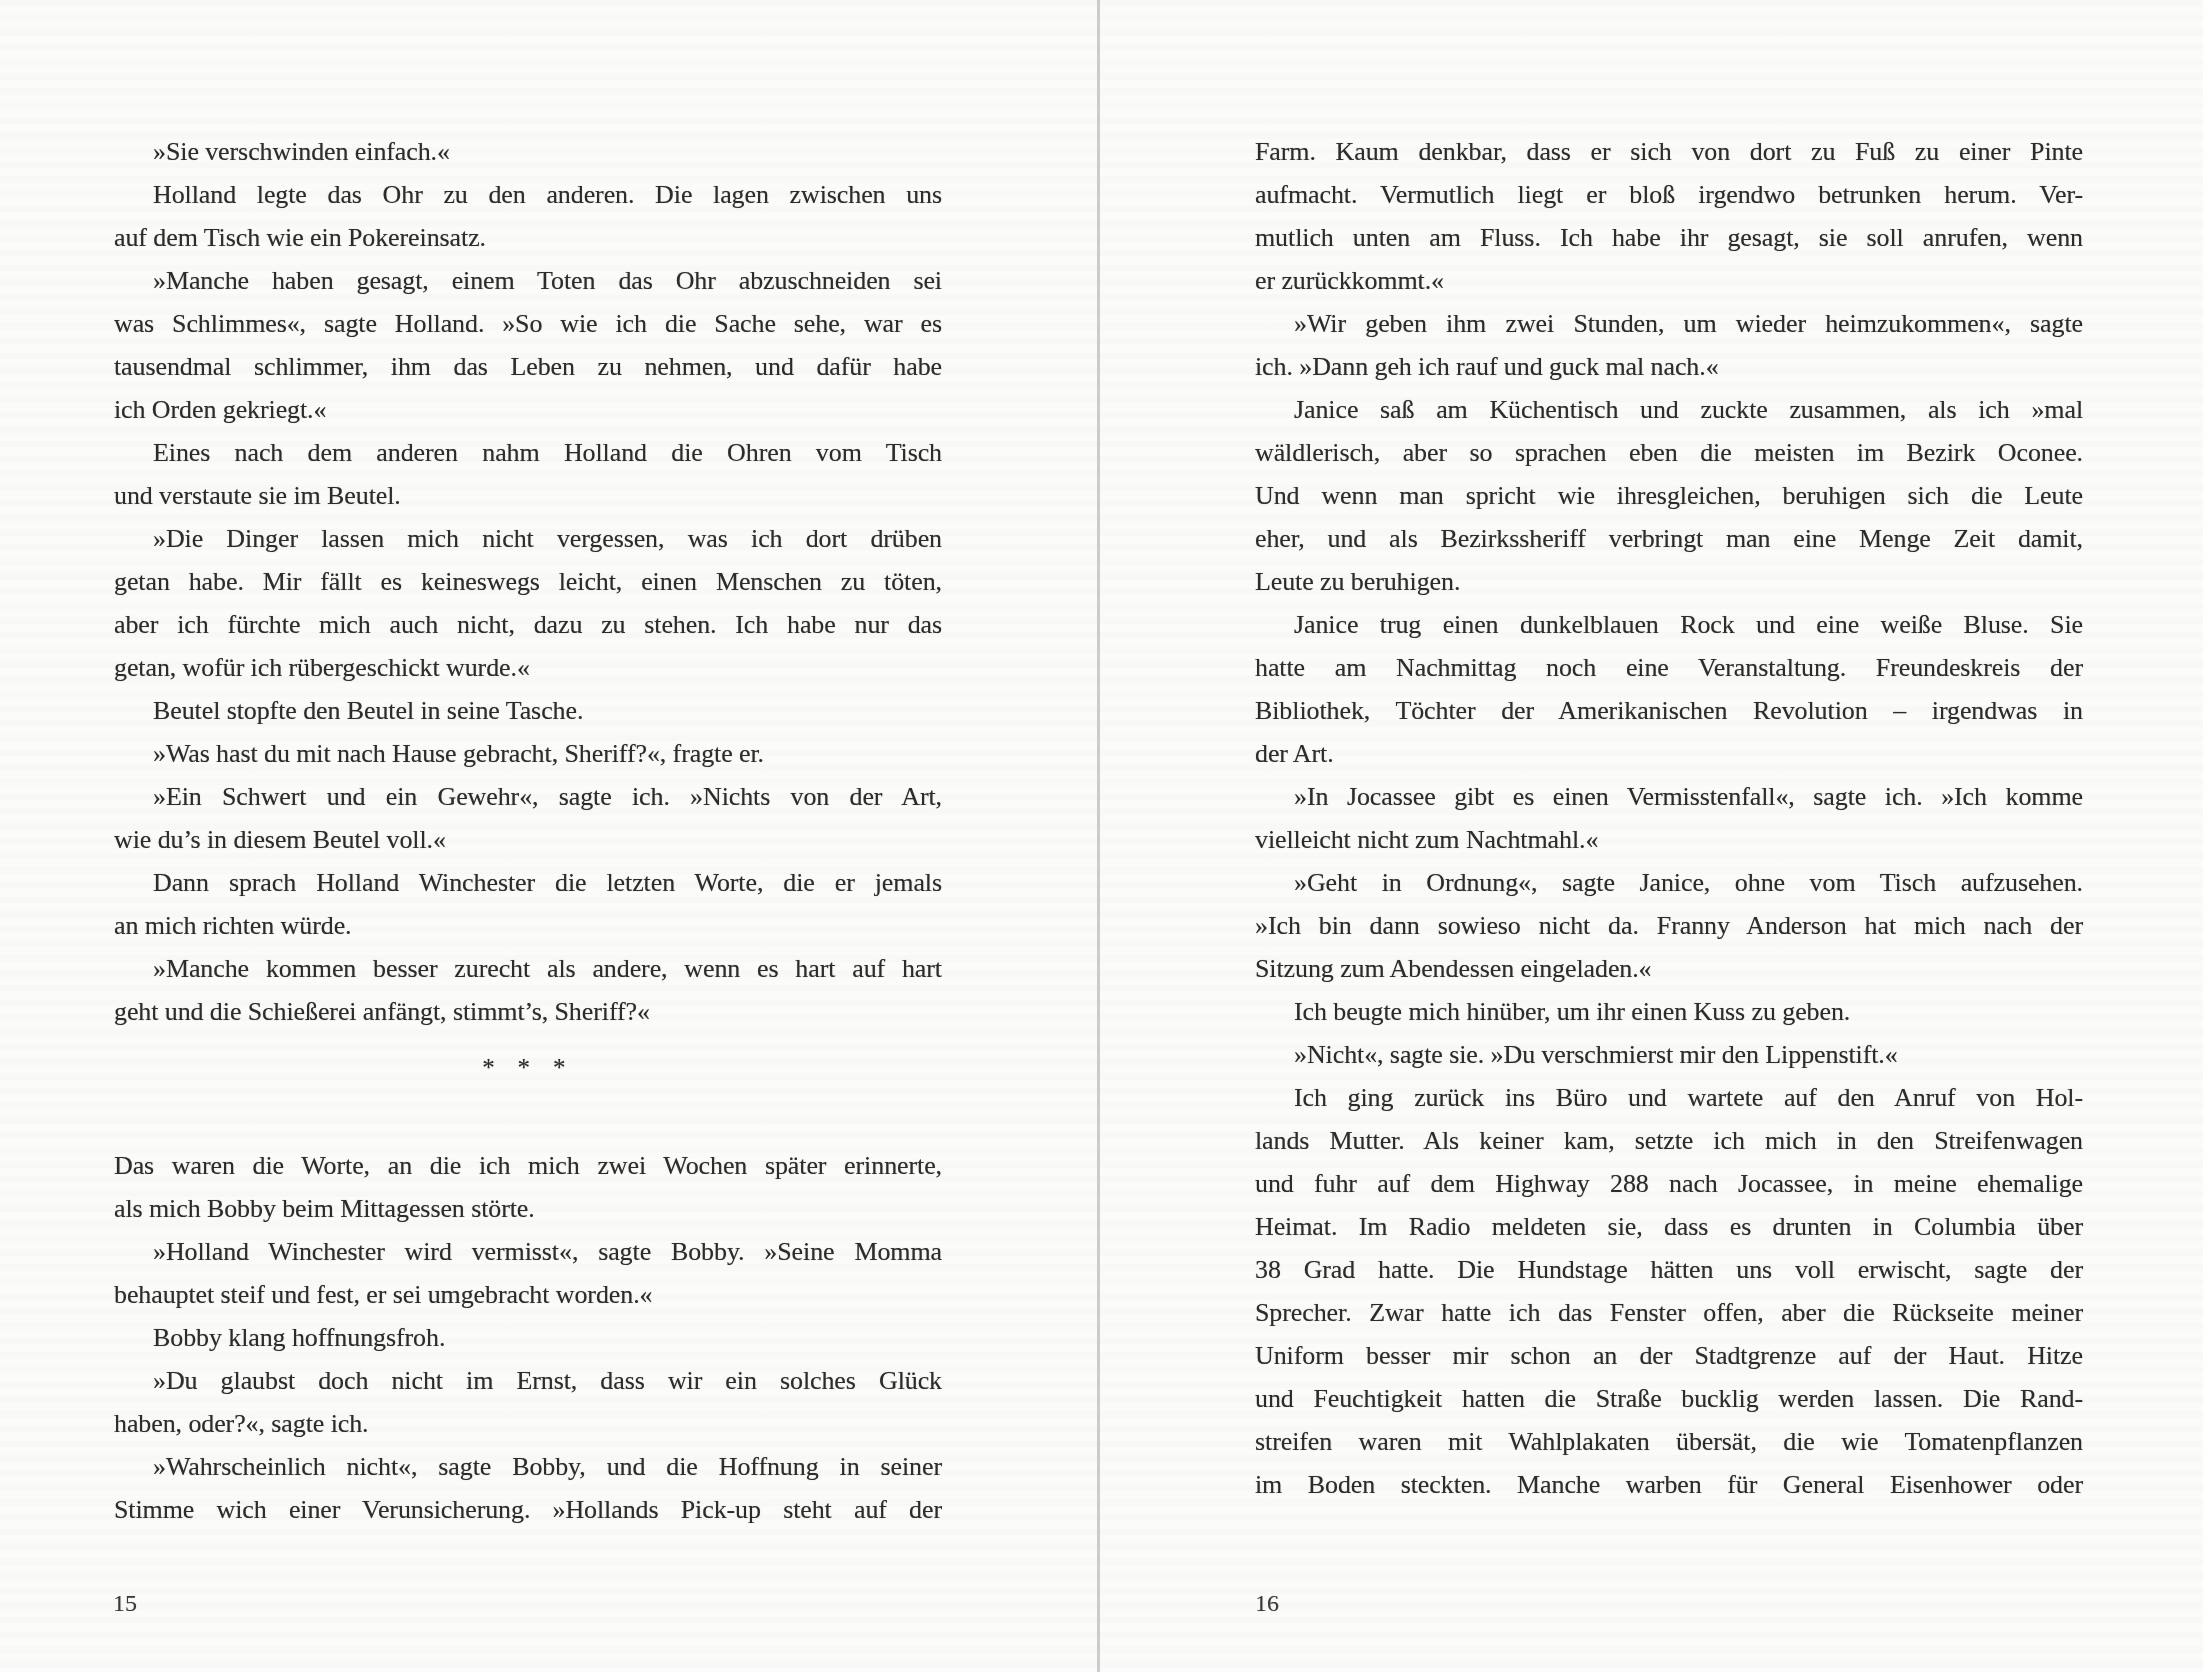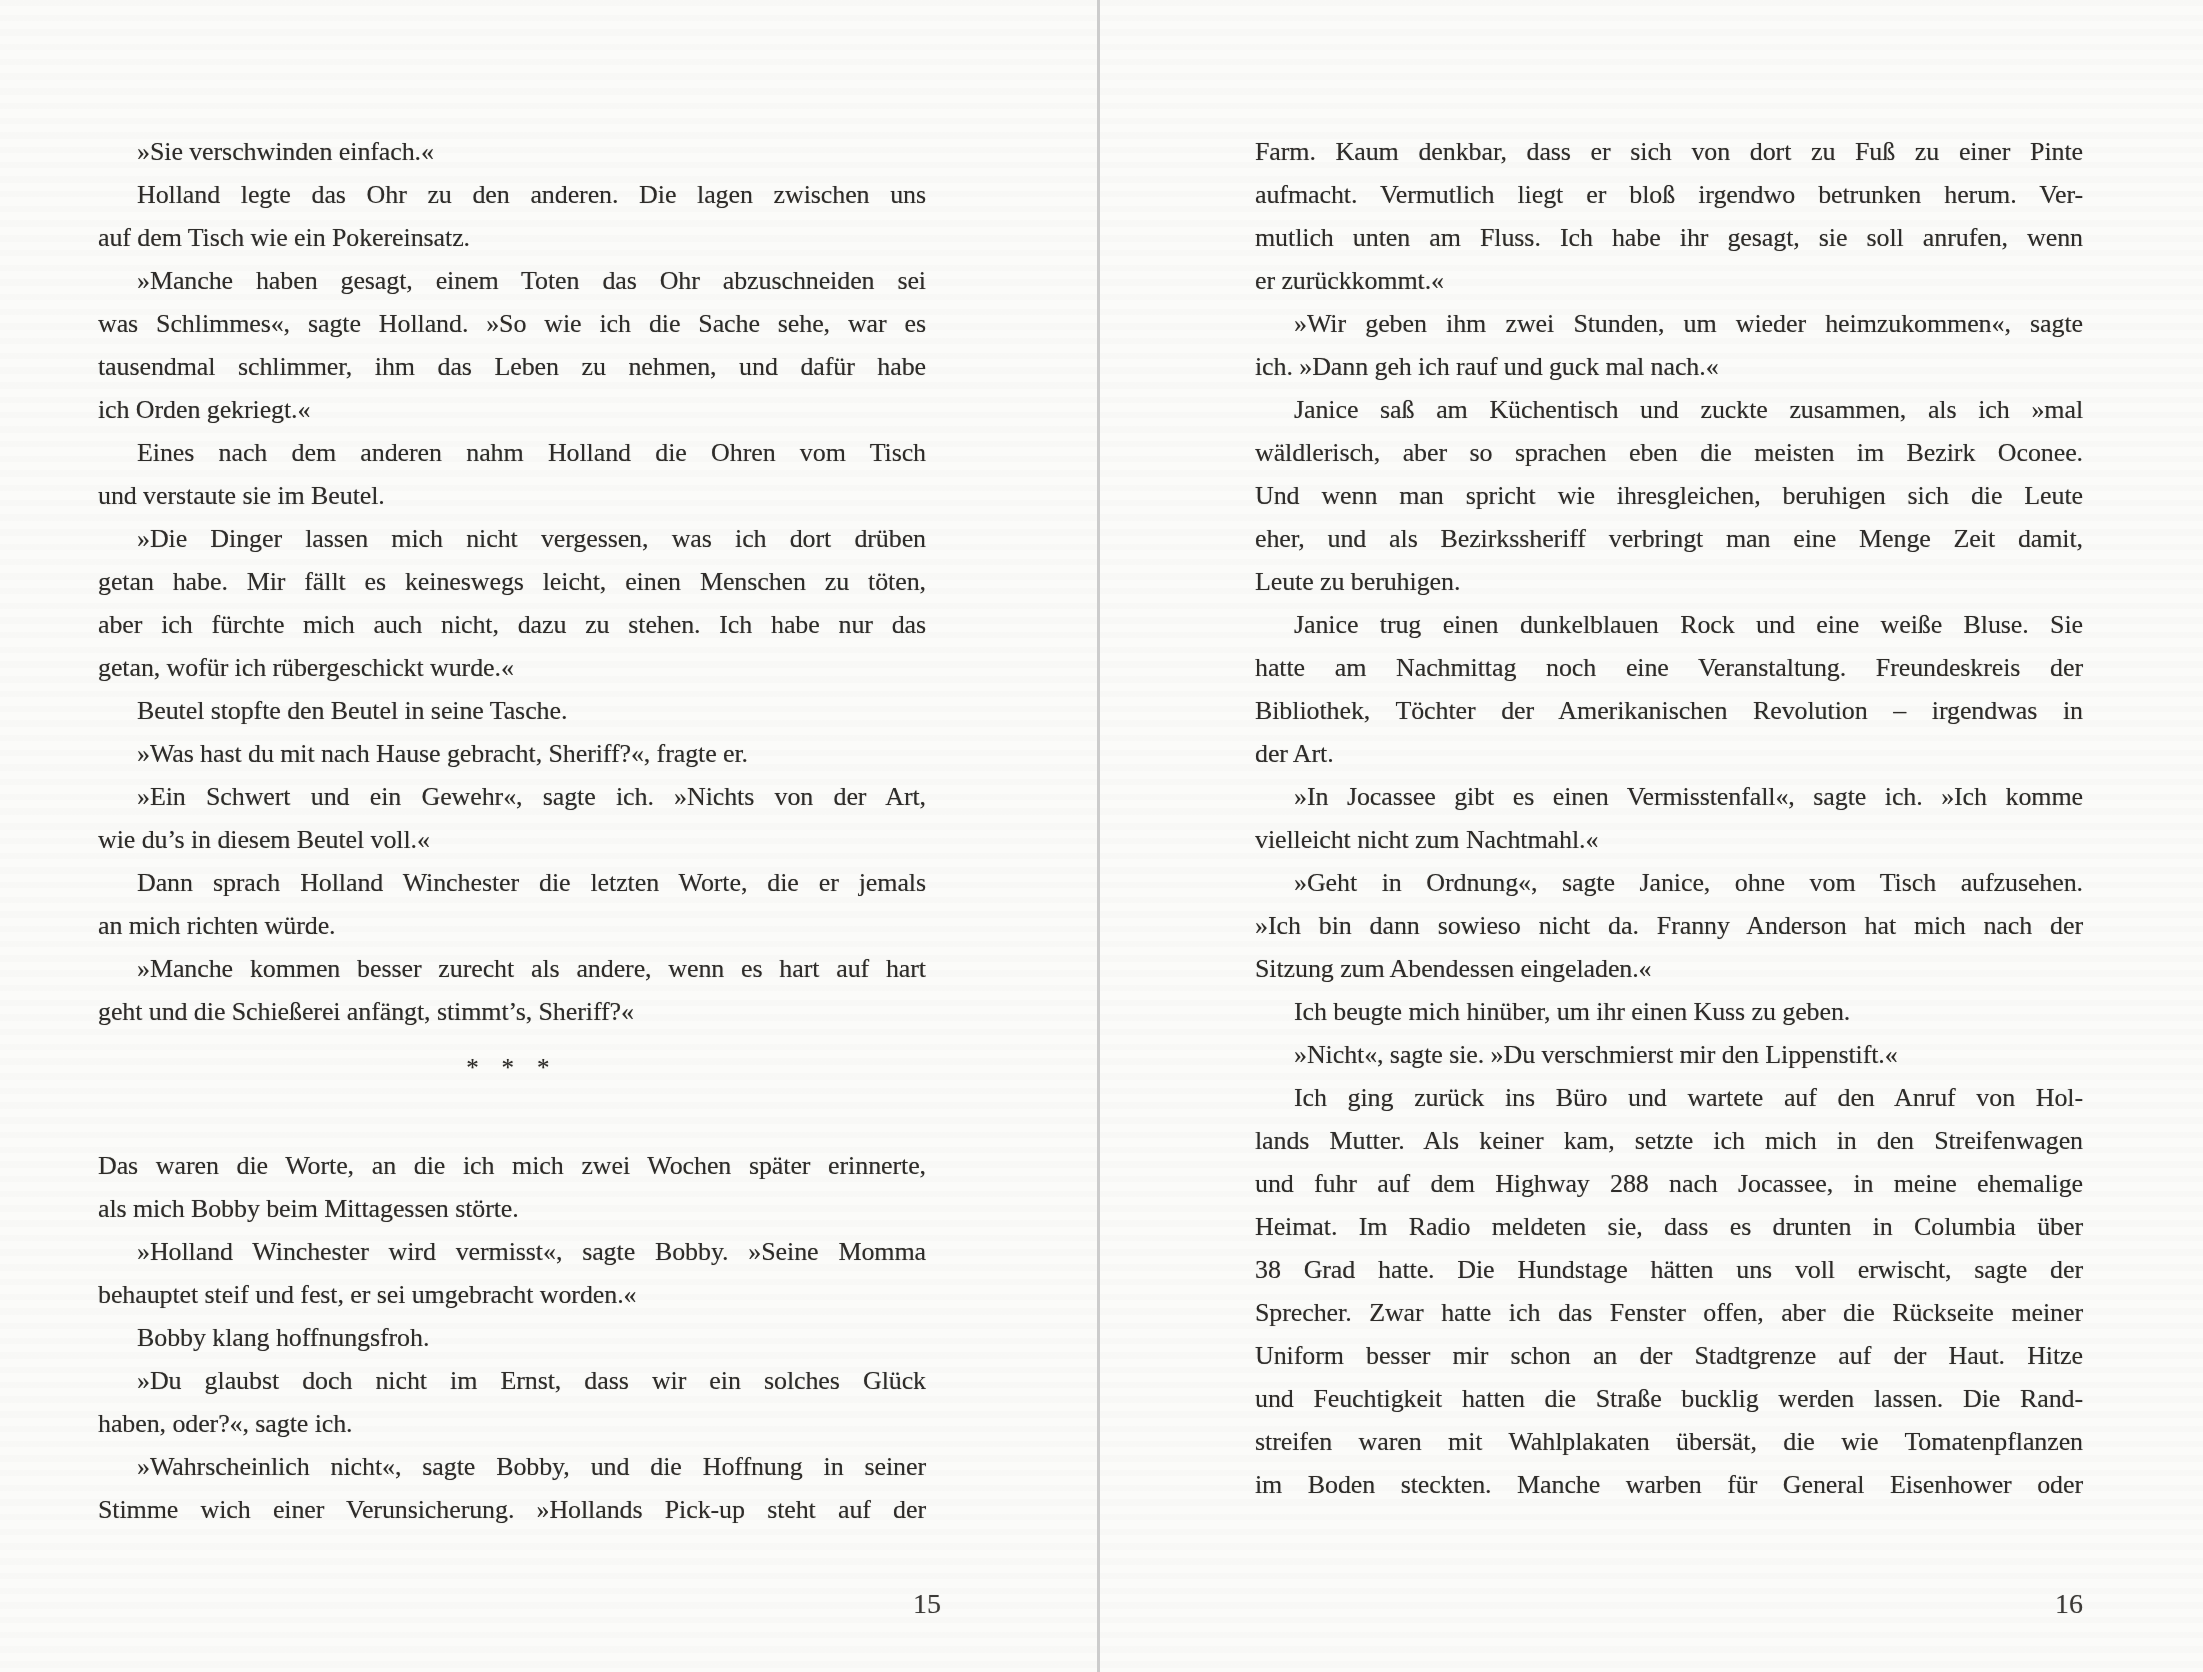--- a/index.html
+++ b/index.html
@@ -23,36 +23,36 @@
   .gutter{
     position:absolute;top:0;left:1097px;width:2.8px;height:1672px;
     background:var(--divider);
   }
   .textblock{
     position:absolute;top:130px;width:828px;
     font-size:26px;line-height:43px;color:var(--ink);
     letter-spacing:-0.1px;
     text-shadow:0 0 0.9px rgba(46,44,41,0.45);
   }
-  #text-left{left:98px;}
+  #text-left{left:114px;}
   #text-right{left:1255px;}
   .line{
     text-align:justify;
     text-align-last:justify;
   }
   .line.endline{text-align-last:left;}
   .line.indent{text-indent:39px;}
   .separator{
     text-align:center;text-align-last:center;
     line-height:43px;margin:13px 0 55px 0;
     letter-spacing:8.3px;font-size:25px;
   }
   .page-number{
     position:absolute;top:1585px;width:828px;height:37px;
-    text-align:right;font-size:28px;line-height:37px;
+    text-align:left;font-size:24px;line-height:37px;
     color:var(--pagenum);
     text-shadow:0 0 0.9px rgba(46,44,41,0.4);
   }
   #pn-left{left:113px;}
   #pn-right{left:1255px;}
 </style>
 </head>
 <body>
 
 <div class="gutter"></div>

